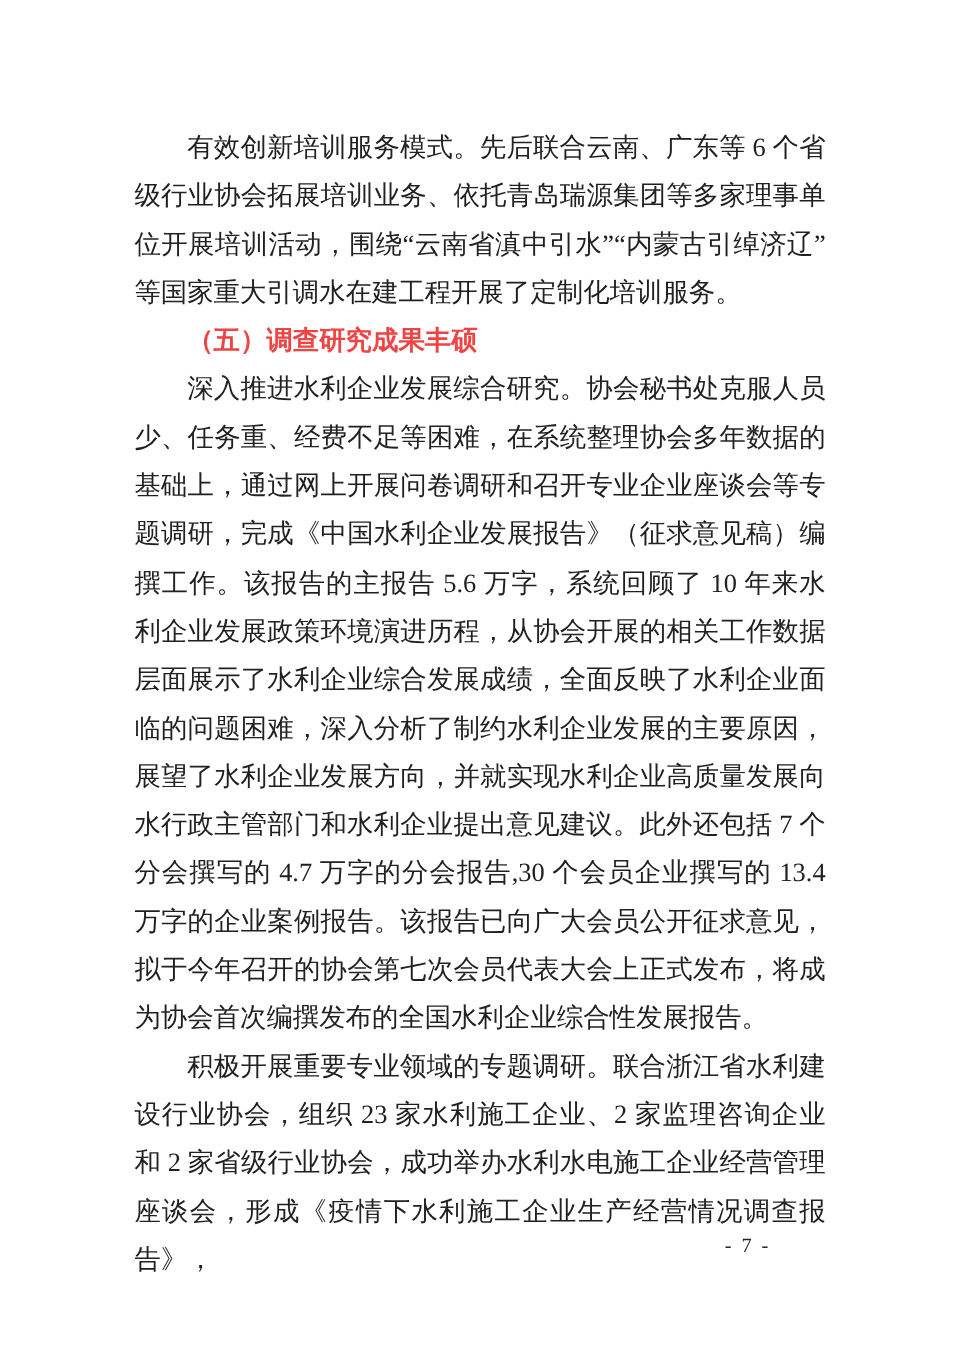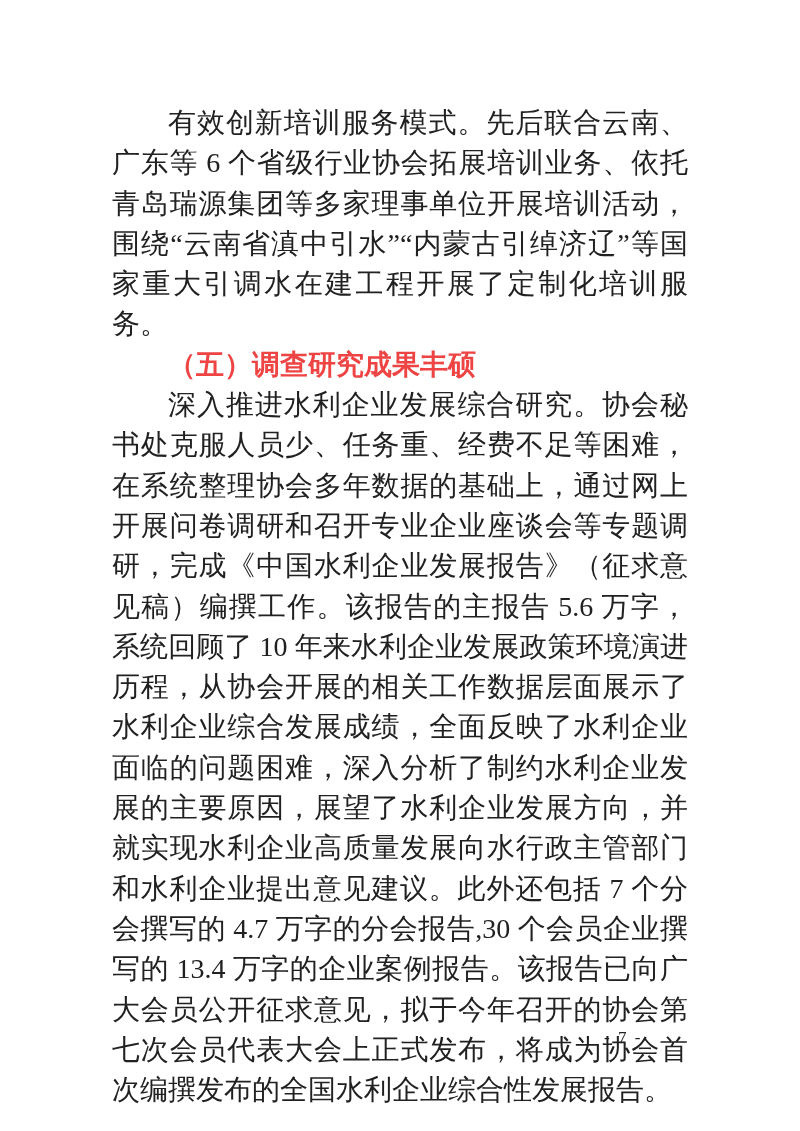--- a/index.html
+++ b/index.html
@@ -14,21 +14,21 @@
     background: #ffffff;
     overflow: hidden;
     font-family: "Liberation Serif", "DejaVu Serif", serif;
     color: #212121;
   }
   .content {
     position: absolute;
     left: 112px;
     top: 103px;
     width: 576px;
-    font-size: 28px;
+    font-size: 22px;
     line-height: 40.3px;
     text-align: justify;
     text-justify: inter-ideograph;
   }
   .content p {
     margin: 0;
     text-indent: 2em;
   }
   .content .section-heading {
     margin: 0;
@@ -47,15 +47,16 @@
   }
 </style>
 </head>
 <body>
 
 <div class="page">
   <div class="content">
     <p>有效创新培训服务模式。先后联合云南、广东等 6 个省级行业协会拓展培训业务、依托青岛瑞源集团等多家理事单位开展培训活动，围绕“云南省滇中引水”“内蒙古引绰济辽”等国家重大引调水在建工程开展了定制化培训服务。</p>
     <p class="section-heading">（五）调查研究成果丰硕</p>
     <p>深入推进水利企业发展综合研究。协会秘书处克服人员少、任务重、经费不足等困难，在系统整理协会多年数据的基础上，通过网上开展问卷调研和召开专业企业座谈会等专题调研，完成《中国水利企业发展报告》（征求意见稿）编撰工作。该报告的主报告 5.6 万字，系统回顾了 10 年来水利企业发展政策环境演进历程，从协会开展的相关工作数据层面展示了水利企业综合发展成绩，全面反映了水利企业面临的问题困难，深入分析了制约水利企业发展的主要原因，展望了水利企业发展方向，并就实现水利企业高质量发展向水行政主管部门和水利企业提出意见建议。此外还包括 7 个分会撰写的 4.7 万字的分会报告,30 个会员企业撰写的 13.4 万字的企业案例报告。该报告已向广大会员公开征求意见，拟于今年召开的协会第七次会员代表大会上正式发布，将成为协会首次编撰发布的全国水利企业综合性发展报告。</p>
+    <p>积极开展重要专业领域的专题调研。联合浙江省水利建设行业协会，组织 23 家水利施工企业、2 家监理咨询企业和 2 家省级行业协会，成功举办水利水电施工企业经营管理座谈会，形成《疫情下水利施工企业生产经营情况调查报告》，</p>
   </div>
   <div class="page-number">- 7 -</div>
 </div>
 
 </body></html>

